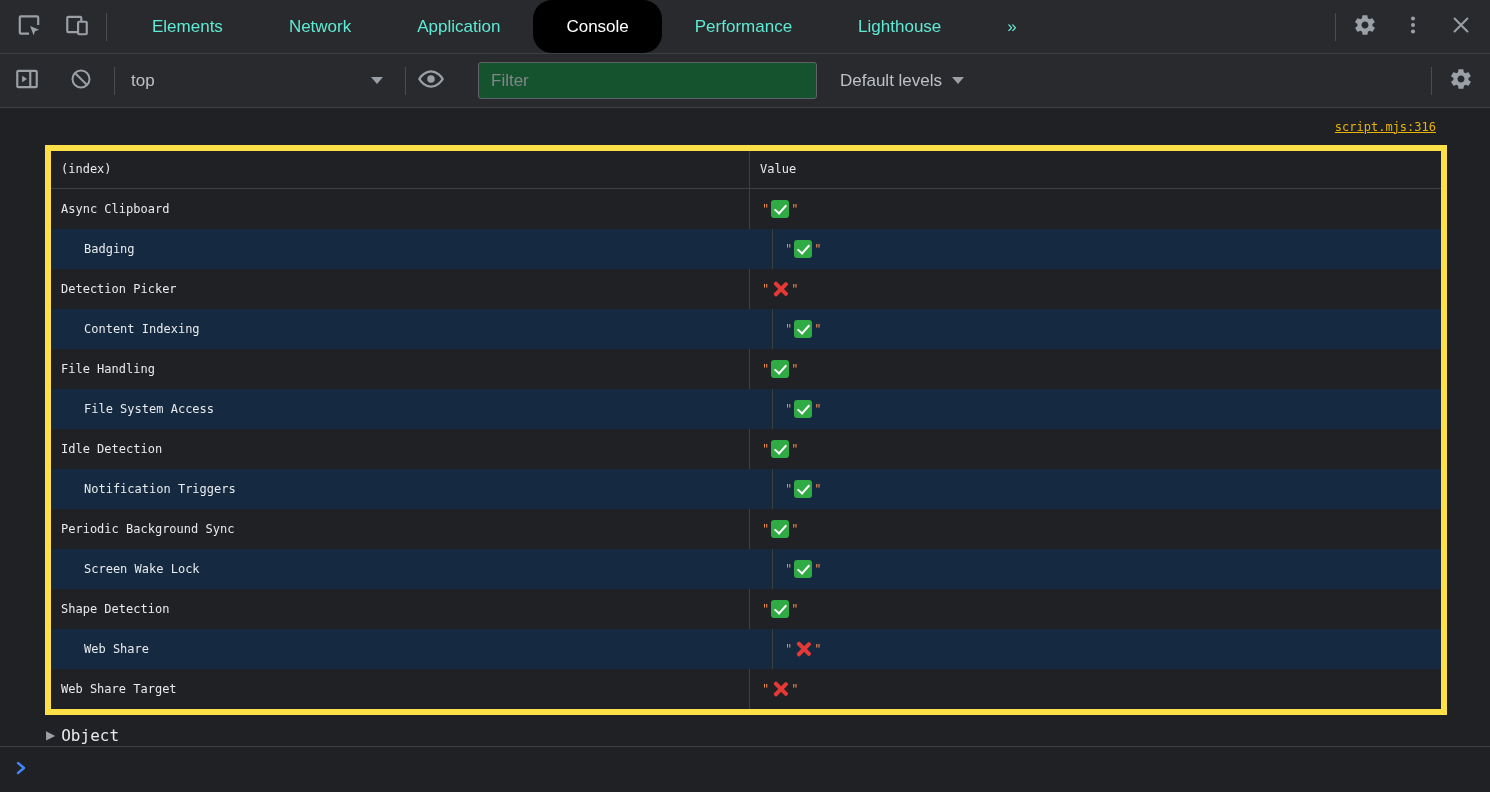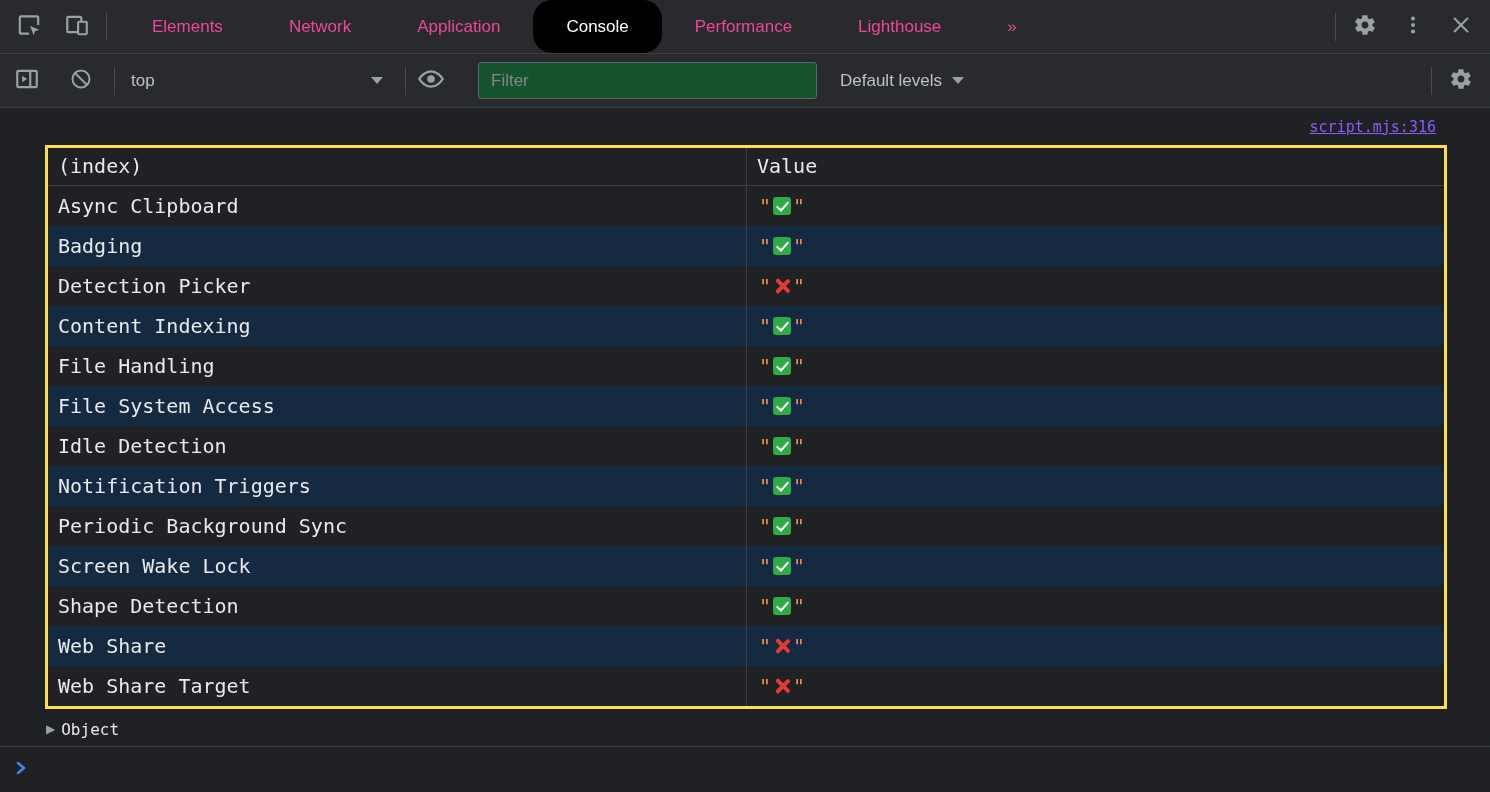--- a/index.html
+++ b/index.html
@@ -30,21 +30,21 @@
     width: 1px; height: 28px; background: #494c50;
     margin: 0 12px; flex: 0 0 auto;
   }
 
   
   .tab-strip { display: flex; height: 100%; align-items: stretch; }
   .tab {
     display: flex; align-items: center;
     padding: 0 33px;
     font-size: 17px;
-    color: #ec4899;
+    color: #5eead4;
     cursor: pointer;
     white-space: nowrap;
   }
   .tab.active { background: #000000; color: #ffffff; border-radius: 19px; }
 
   .toolbar-right { margin-left: auto; display: flex; align-items: center; padding-right: 12px; }
 
   
   .dropdown {
     display: flex; align-items: center;
@@ -80,41 +80,41 @@
 
   
   .console-area { background: #202124; height: 638px; }
   .msg-row {
     height: 37px;
     display: flex; align-items: center; justify-content: flex-end;
     padding-right: 54px;
   }
   .src-link {
     font-family: "DejaVu Sans Mono", monospace;
-    font-size: 15px;
-    color: #8b5cf6;
+    font-size: 12px;
+    color: #eab308;
     text-decoration: underline;
     cursor: pointer;
   }
 
   .console-table {
     margin: 0 43px 0 45px;
-    border: 3px solid #fde047;
+    border: 6px solid #fde047;
     font-family: "DejaVu Sans Mono", monospace;
-    font-size: 20px;
+    font-size: 12px;
     color: #e8eaed;
   }
   .thead { display: flex; border-bottom: 1px solid #3d4043; }
   .th {
     height: 37px; line-height: 37px;
     padding-left: 10px;
     cursor: pointer;
   }
   .tr { display: flex; }
-  .tr.stripe { background: #152a40; }
+  .tr.stripe { background: #152a40; padding-left: 23px; }
   .td {
     height: 40px;
     display: flex; align-items: center;
     padding-left: 10px;
   }
   .col-index { width: 699px; border-right: 1px solid #3d4043; flex: 0 0 auto; }
   .col-value { flex: 1; }
 
   .quote { color: #f28b54; }
   .col-value .quote { margin: 0 2px; }

